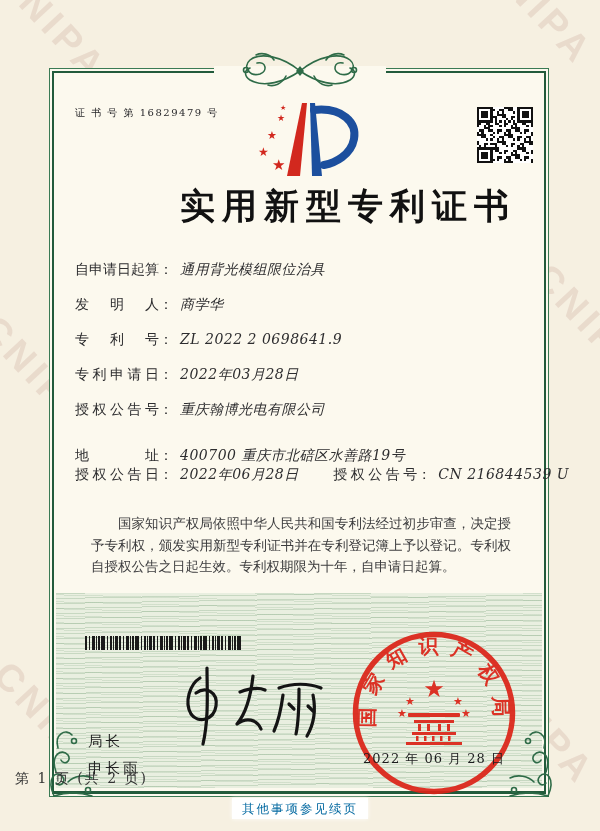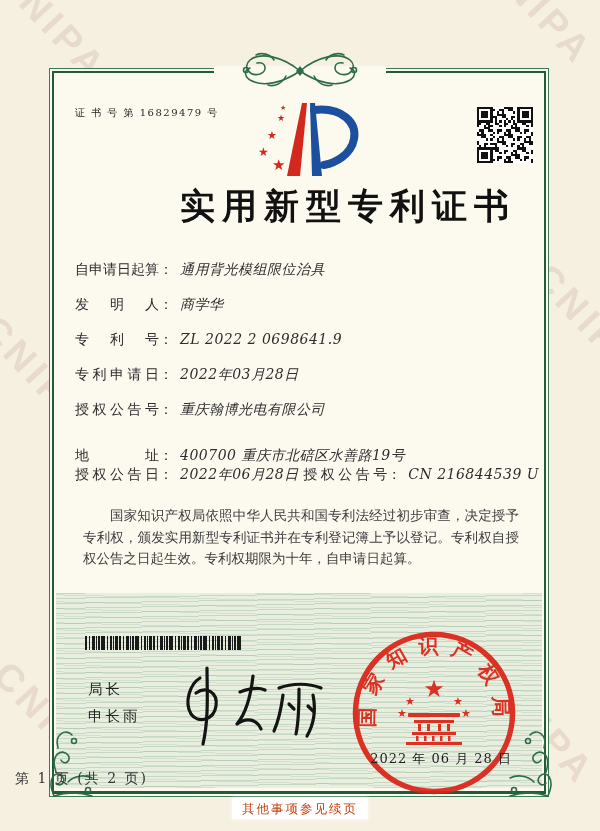--- a/index.html
+++ b/index.html
@@ -54,43 +54,43 @@
     position:absolute;left:0;top:183px;width:100%;text-align:center;
     font-size:35px;font-weight:700;letter-spacing:7px;color:#111;z-index:4;padding-left:48px;
   }
   
   .field-row{position:absolute;left:75px;font-size:14px;color:#2d2d2f;z-index:4;white-space:nowrap;}
   .fr1{top:261px;} .fr2{top:296px;} .fr3{top:331px;} .fr4{top:366px;}
   .fr5{top:401px;} .fr6{top:439px;margin-top:8px;} .fr7{top:466px;}
   .lbl{display:inline-block;width:6em;text-align:justify;text-align-last:justify;vertical-align:top;}
   .colon{display:inline-block;}
   .val{margin-left:7px;letter-spacing:0.5px;font-style:italic;}
-  .pair2{}
+  .pair2{margin-left:30px;}
   
   .body-text{
     position:absolute;left:75px;top:497px;width:452px;z-index:4;
     font-size:13.5px;line-height:21.5px;color:#3c3c3e;text-align:justify;
   }
-  .body-text p{margin:8px;text-indent:2em;}
+  .body-text p{margin:16px;text-indent:2em;}
   
   .barcode{position:absolute;left:85px;top:636px;z-index:4;}
   
-  .signer{position:absolute;left:88px;top:676px;z-index:4;font-size:14.5px;letter-spacing:3px;color:#222;}
+  .signer{position:absolute;left:88px;top:728px;z-index:4;font-size:14.5px;letter-spacing:3px;color:#222;}
   .signer div{line-height:27px;}
   .signature{position:absolute;left:162px;top:662px;z-index:5;}
   .sig-stroke{stroke:#141414;stroke-width:3.2;fill:none;stroke-linecap:round;stroke-linejoin:round;}
   
   .seal{position:absolute;left:350px;top:629px;width:168px;height:168px;z-index:4;opacity:0.93;}
   .seal-date{
-    position:absolute;left:356px;top:750px;width:156px;text-align:right;z-index:6;
+    position:absolute;left:356px;top:750px;width:156px;text-align:center;z-index:6;
     font-size:13px;color:#1c1c1e;letter-spacing:1px;
   }
   
   .page-info{position:absolute;left:0;top:770px;width:100%;text-align:left;font-size:14px;color:#333;z-index:4;letter-spacing:2px;margin-left:15px;}
-  .cont-note{position:absolute;left:0;top:801px;width:100%;text-align:center;z-index:4;font-size:12.5px;color:#c2410c;}
+  .cont-note{position:absolute;left:0;top:801px;width:100%;text-align:center;z-index:4;font-size:12.5px;color:#0369a1;}
   .cont-note span{background:#ffffff;padding:3px 10px;letter-spacing:2px;box-shadow:0 0 4px rgba(255,255,255,0.9);}
 </style>
 </head>
 <body>
 
 <div class="paper">
 
   <span class="wm wm1">CNIPA</span>
   <span class="wm wm2">CNIPA</span>
   <span class="wm wm3">CNIPA</span>

